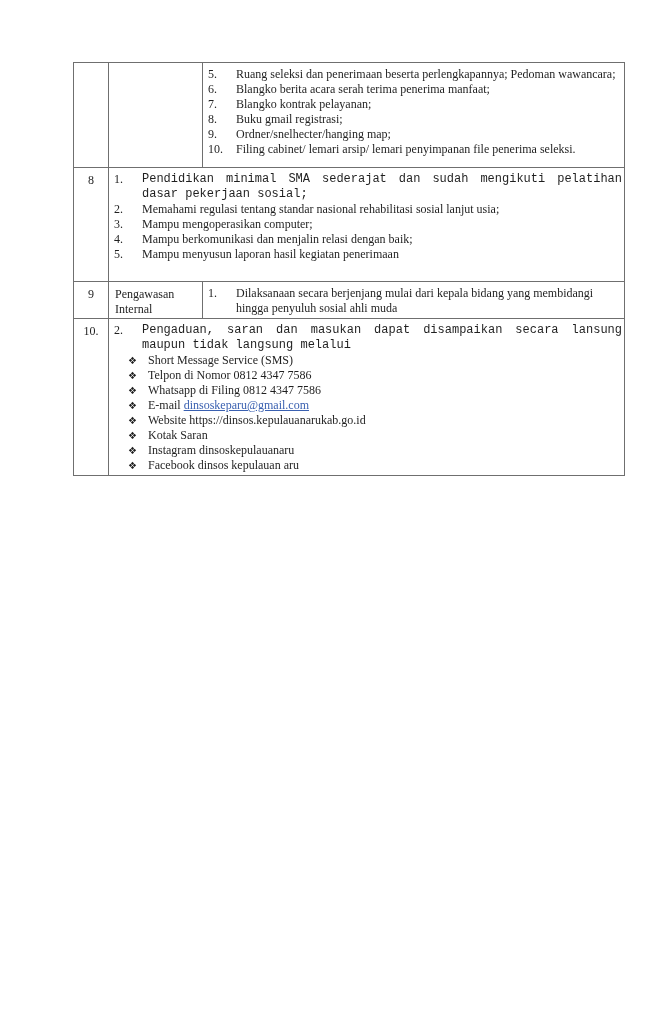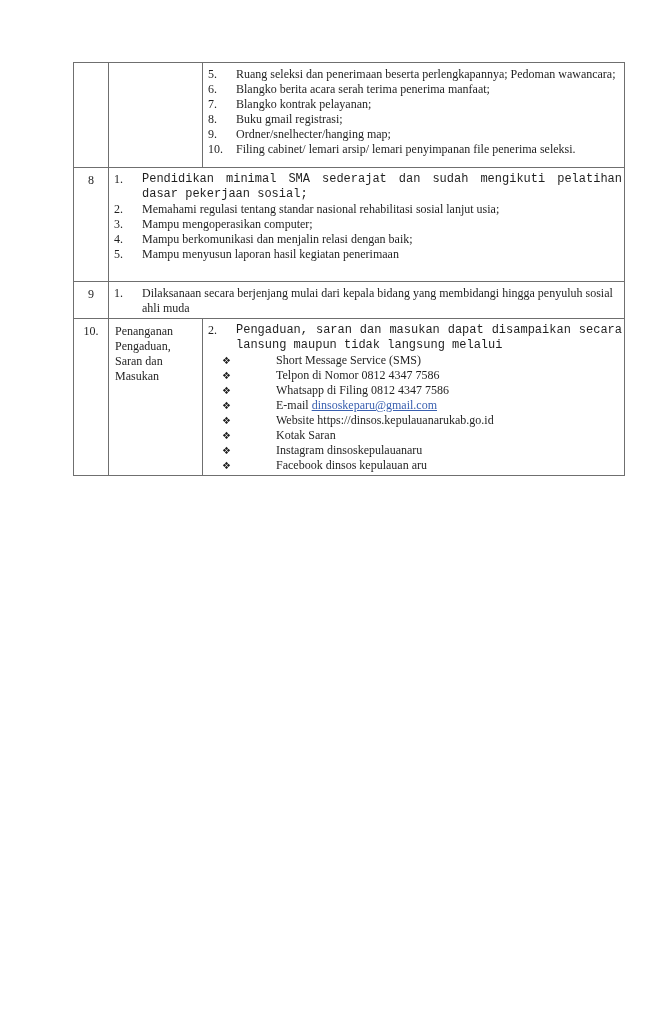--- a/index.html
+++ b/index.html
@@ -51,21 +51,21 @@
   .li .txt { flex: 1 1 auto; }
   .justify { text-align: justify; font-family: Liberation Mono, monospace; }
   .bullets { margin-left: 14px; }
   .bullet { display: flex; }
   .bullet .marker {
     flex: 0 0 20px;
     font-family: "DejaVu Sans", sans-serif;
     font-size: 10px;
     line-height: 15px;
   }
-  .bullet .btext { flex: 1 1 auto; margin-left: 34px; }
+  .bullet .btext { flex: 1 1 auto; }
   .bold { font-weight: normal; }
   .link { color: #3a60b0; text-decoration: underline; cursor: pointer; }
 </style>
 </head>
 <body>
 
 <div class="page">
   <div class="doc-table">
 
     <div class="row r-cont">
@@ -120,31 +120,31 @@
           </div>
         <div class="li">
             <span class="num">5.</span>
             <span class="txt">Mampu menyusun laporan hasil kegiatan penerimaan</span>
           </div>
       </div>
     </div>
 
     <div class="row r-9">
       <div class="cell c-no">9</div>
+      <div class="cell c-label">Pengawasan Internal</div>
       <div class="cell c-content">
         <div class="li">
             <span class="num">1.</span>
             <span class="txt">Dilaksanaan secara berjenjang mulai dari kepala bidang yang membidangi hingga penyuluh sosial ahli muda</span>
           </div>
       </div>
     </div>
 
     <div class="row r-10">
       <div class="cell c-no">10.</div>
-      <div class="cell c-label">Penanganan Pengaduan, Saran dan Masukan</div>
       <div class="cell c-content">
         <div class="li">
             <span class="num">2.</span>
             <span class="txt justify">Pengaduan, saran dan masukan dapat disampaikan secara lansung maupun tidak langsung melalui</span>
           </div>
         <div class="bullets">
           <div class="bullet">
               <span class="marker">❖</span>
               <span class="btext"><span>Short Message Service (SMS)</span><span class="bold"></span></span>
             </div>

